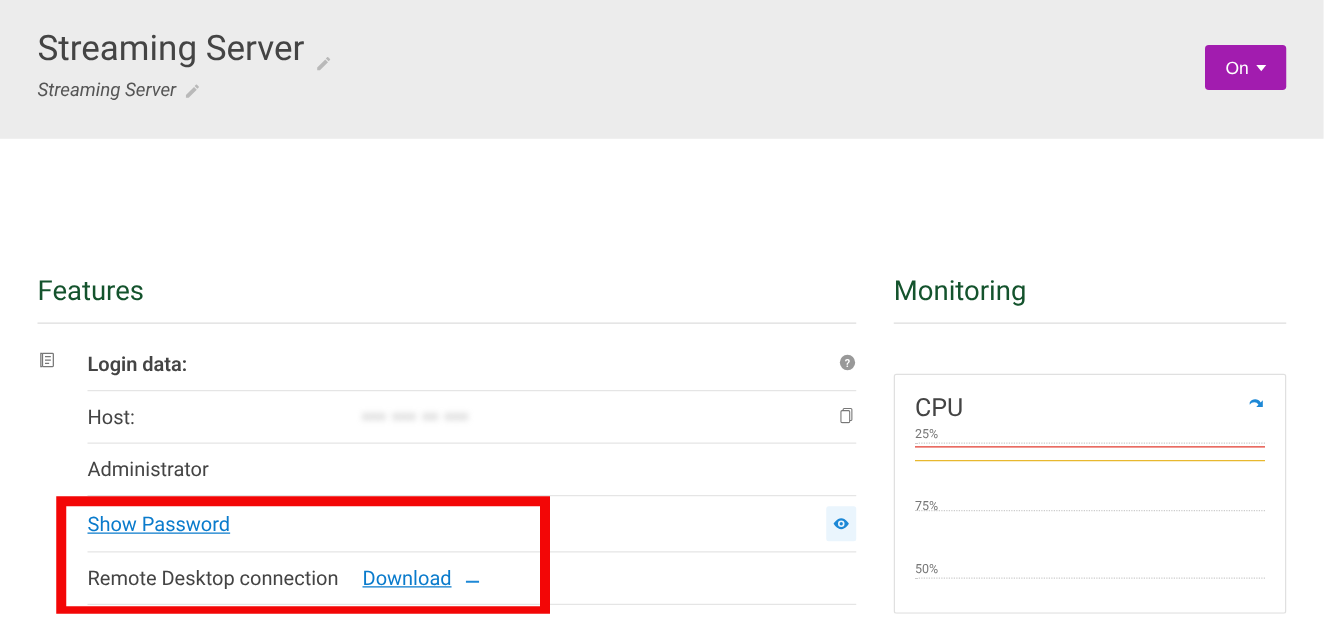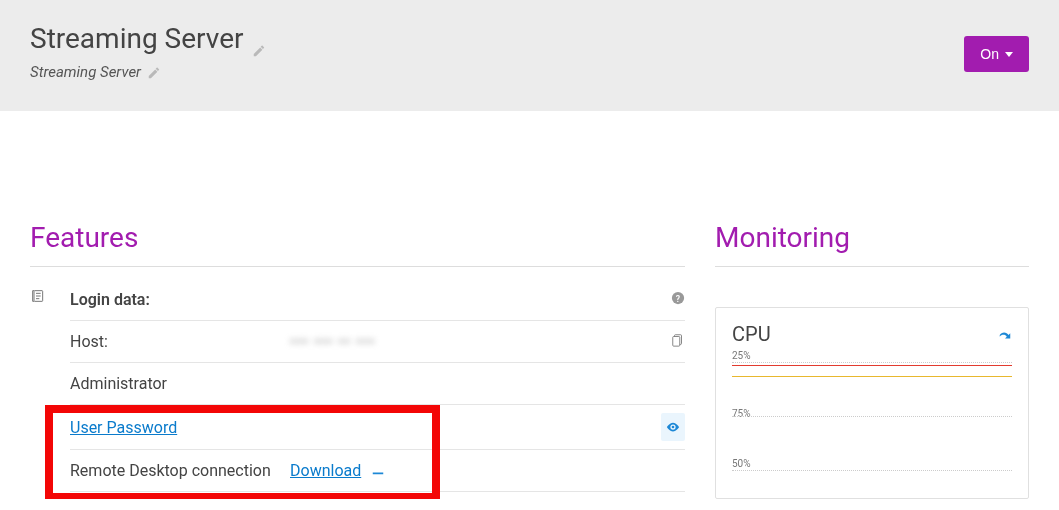--- a/index.html
+++ b/index.html
@@ -61,23 +61,23 @@
     border-top: 5px solid #fff;
   }
   .content {
     display: flex;
     padding: 110px 30px 0 30px;
     gap: 30px;
   }
   .left-col { flex: 0 0 655px; }
   .right-col { flex: 1; }
   .section-title {
-    font-size: 28px;
+    font-size: 22px;
     font-weight: 400;
-    color: #a21caf;
+    color: #14532d;
     padding-bottom: 12px;
     border-bottom: 1px solid #ddd;
   }
   .feature-block { display: flex; margin-top: 12px; }
   .feature-icon-col { width: 40px; padding-top: 8px; }
   .feature-table { flex: 1; }
   .row {
     display: flex;
     align-items: center;
     border-bottom: 1px solid #e5e5e5;
@@ -113,21 +113,21 @@
   }
   .cpu-card {
     border: 1px solid #e0e0e0;
     border-radius: 2px;
     padding: 14px 16px 10px 16px;
     margin-top: 40px;
   }
   .cpu-head {
     display: flex;
     justify-content: space-between;
-    align-items: flex-end;
+    align-items: flex-start;
     margin-bottom: 10px;
     gap: 32px;
   }
   .cpu-title { font-size: 20px; color: #444; }
   .grid-row { position: relative; height: 28px; }
   .grid-row .tick {
     position: absolute;
     left: 0;
     top: -6px;
     font-size: 10px;
@@ -227,21 +227,21 @@
         </div>
 
         <div class="row">
           <div class="value-cell">Administrator</div>
           <div class="action-cell"></div>
         </div>
 
         <div class="highlight-box">
           <div class="row">
             <div class="value-cell">
-              <a class="link">User Password</a>
+              <a class="link">Show Password</a>
             </div>
             <div class="action-cell">
               <span class="eye-action">
                 <svg viewBox="0 0 16 16" width="14" height="14">
                     <path fill="#1d88d6" d="M8 3C4 3 1 8 1 8s3 5 7 5 7-5 7-5-3-5-7-5zm0 8a3 3 0 110-6 3 3 0 010 6z"></path>
                     <circle cx="8" cy="8" r="1.5" fill="#1d88d6"></circle>
                   </svg>
               </span>
             </div>
           </div>

